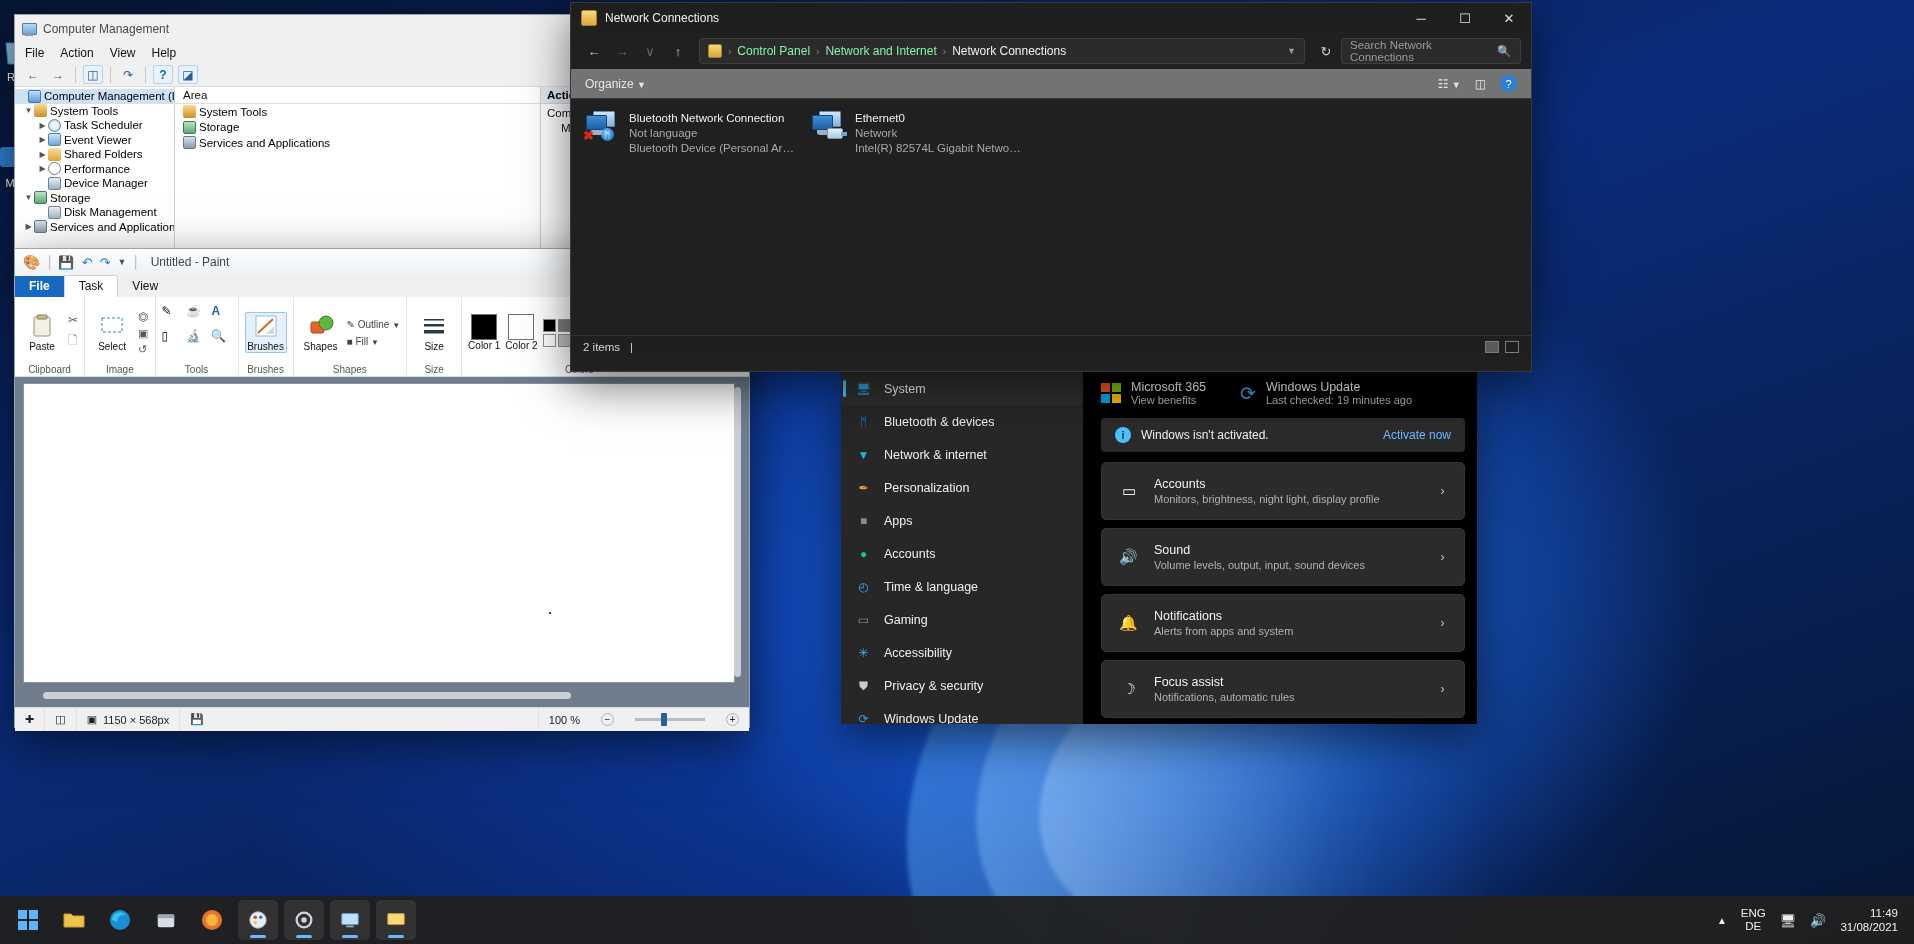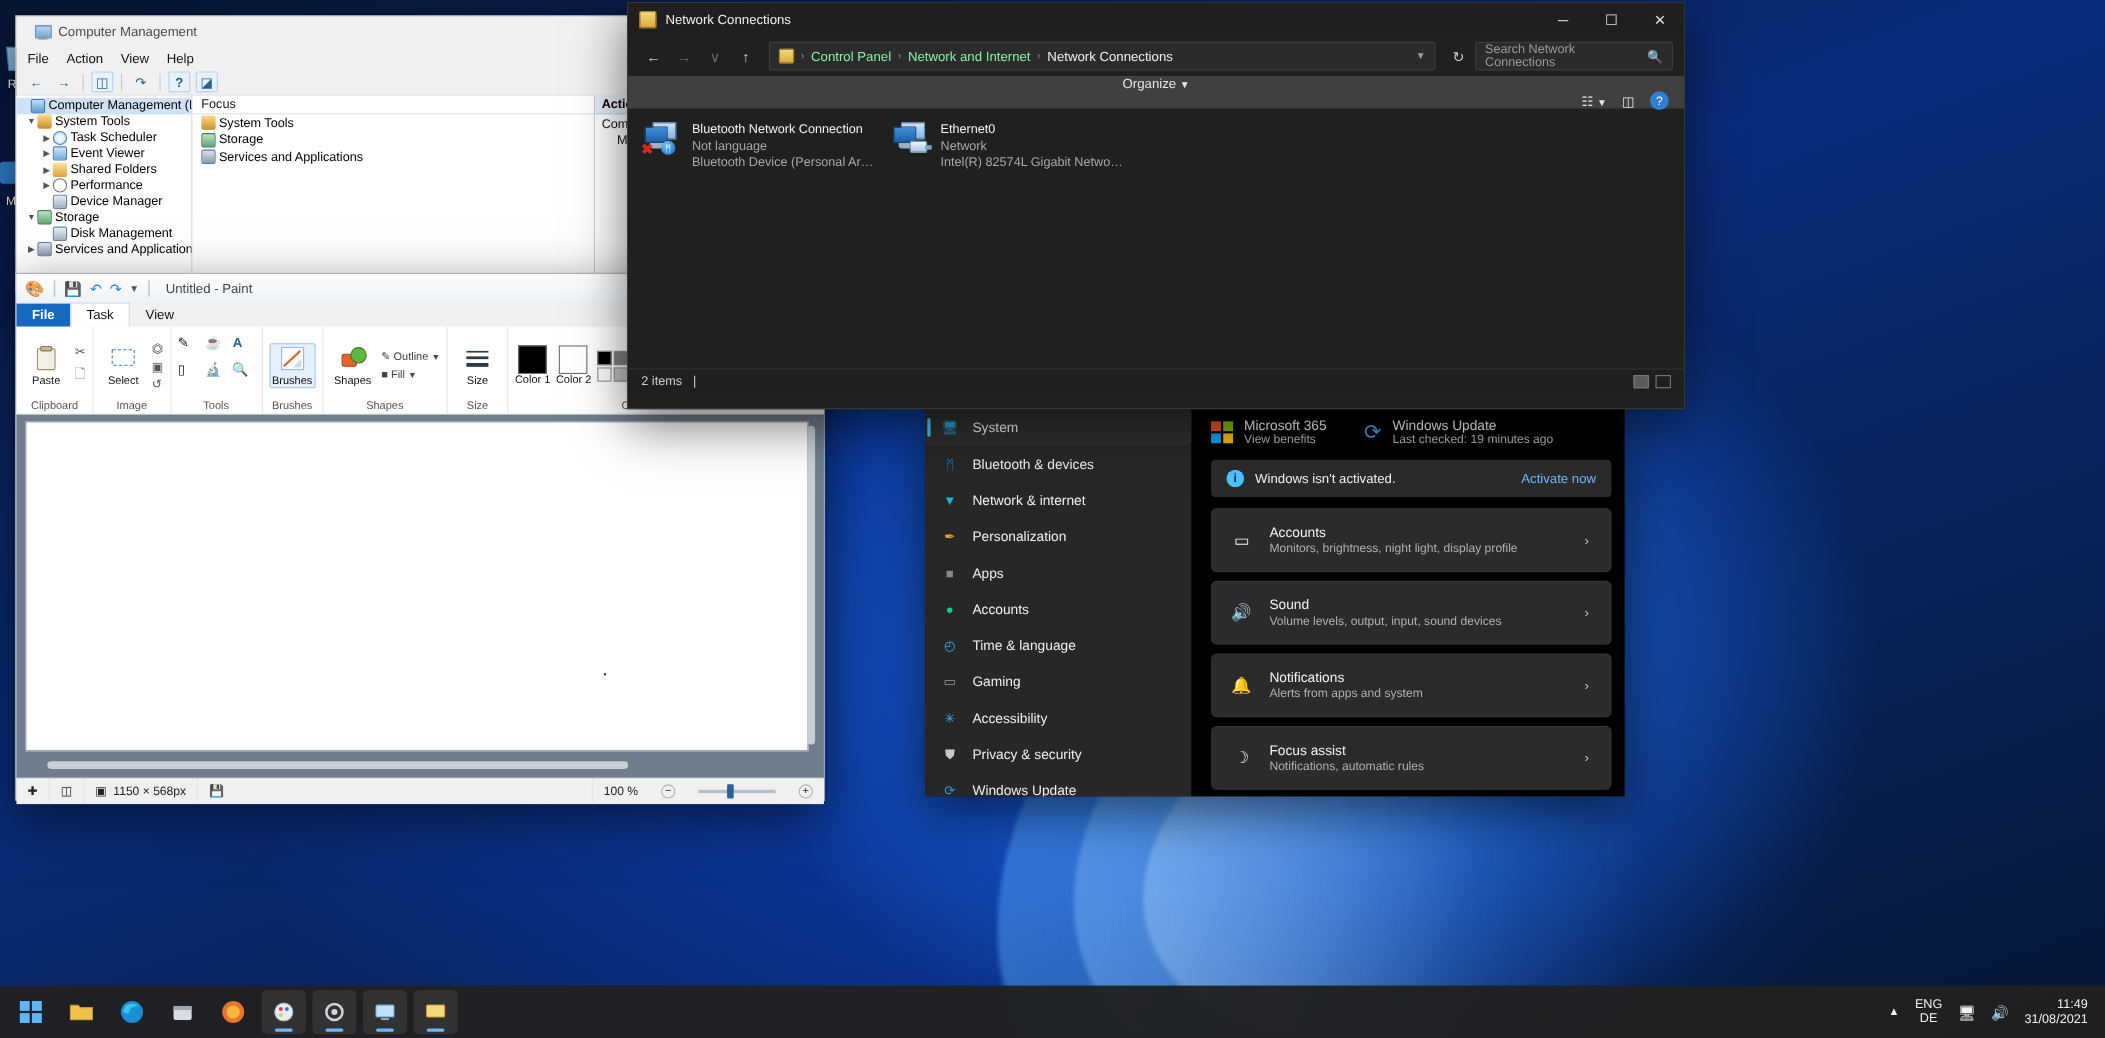--- a/index.html
+++ b/index.html
@@ -34,21 +34,21 @@
               font-size: 11px; text-shadow: 0 1px 3px rgba(0,0,0,.9); }
   .desk-ico .glyph { display:block; width:34px; height:34px; margin:0 auto 3px; }
 
   
   .win { position: absolute; box-shadow: 0 14px 44px rgba(0,0,0,.55); }
 
   
   #cmgmt { left: 14px; top: 14px; width: 612px; height: 252px;
            background: #f0f0f0; border: 1px solid #9aa4ae; }
   #cmgmt .tbar { height: 28px; background: #f0f0f0; display: flex; align-items: center;
-                 padding: 0 16px; }
+                 padding: 0 6px; }
   #cmgmt .tbar .ttl { font-size: 12px; color: #4a4a4a; margin-left: 6px; }
   .mmc-ico { width: 16px; height: 16px; position: relative; flex: 0 0 16px; }
   .mmc-ico::before { content:''; position:absolute; left:1px; top:2px; width:13px; height:10px;
     background: linear-gradient(#b9d8f2,#6fa8d8); border:1px solid #4a7fae; border-radius:1px; }
   .mmc-ico::after { content:''; position:absolute; left:4px; top:12px; width:8px; height:3px;
     background:#8e9aa6; }
   #cmgmt .menubar { height: 20px; display: flex; align-items: center; gap: 16px;
                     padding: 0 10px; font-size: 12px; color: #111; }
   #cmgmt .menubar span { cursor: default; }
   #cmgmt .toolbar { height: 24px; display: flex; align-items: center; gap: 5px;
@@ -132,21 +132,21 @@
   #netconn .crumbs { flex:1; height:26px; background:#2b2b2b; border:1px solid #3d3d3d;
                      border-radius:3px; display:flex; align-items:center; padding: 0 8px;
                      font-size:12px; gap:6px; margin: 0 6px; }
   #netconn .crumbs .sep { color:#8a8a8a; font-size:10px; }
   #netconn .crumbs .last { color:#f0f0f0; }
   #netconn .crumbs .lnk { color:#86efac; }
   #netconn .search { width:180px; height:26px; background:#2b2b2b; border:1px solid #3d3d3d;
                      border-radius:3px; display:flex; align-items:center; padding:0 8px;
                      font-size:11.5px; color:#9a9a9a; }
   #netconn .cmdbar { height: 30px; display:flex; align-items:center; padding: 0 14px;
-                     background:#404040; border-bottom:1px solid #333; font-size:12px;flex-direction:column; }
+                     background:#737373; border-bottom:1px solid #333; font-size:12px; }
   #netconn .cmdbar .right { margin-left:auto; display:flex; align-items:center; gap:14px; }
   #netconn .content { height: 236px; background:#202020; padding: 12px 14px; display:flex;
                       gap: 16px; align-items:flex-start; }
   .adapter { display:flex; gap:10px; width: 210px; }
   .adapter .txt { font-size: 11.5px; line-height: 15px; }
   .adapter .nm { color:#f2f2f2; }
   .adapter .st { color:#a8a8a8; }
   .adapter .dv { color:#a8a8a8; white-space:nowrap; overflow:hidden; text-overflow:ellipsis;
                  max-width:168px; }
   .nic { width:34px; height:30px; position:relative; flex:0 0 34px; }
@@ -318,21 +318,21 @@
           <span>Disk Management</span>
         </div>
         <div class="row" style="padding-left:8px">
           <span class="chev">▶</span>
           <span class="tico" style="background:linear-gradient(#d9e2ea,#8b9bab);border:1px solid #66788a;"></span>
           <span>Services and Applications</span>
         </div>
       </div>
 
       <div class="list">
-        <div class="hdr">Focus</div>
+        <div class="hdr">Area</div>
         <div class="item">
           <span class="tico" style="background:linear-gradient(#ffd98a,#c98f2a);"></span>
           <span>System Tools</span>
         </div>
         <div class="item">
           <span class="tico" style="background:linear-gradient(#bfe3c4,#5fa875);border:1px solid #3f7a52;"></span>
           <span>Storage</span>
         </div>
         <div class="item">
           <span class="tico" style="background:linear-gradient(#d9e2ea,#8b9bab);border:1px solid #66788a;"></span>

